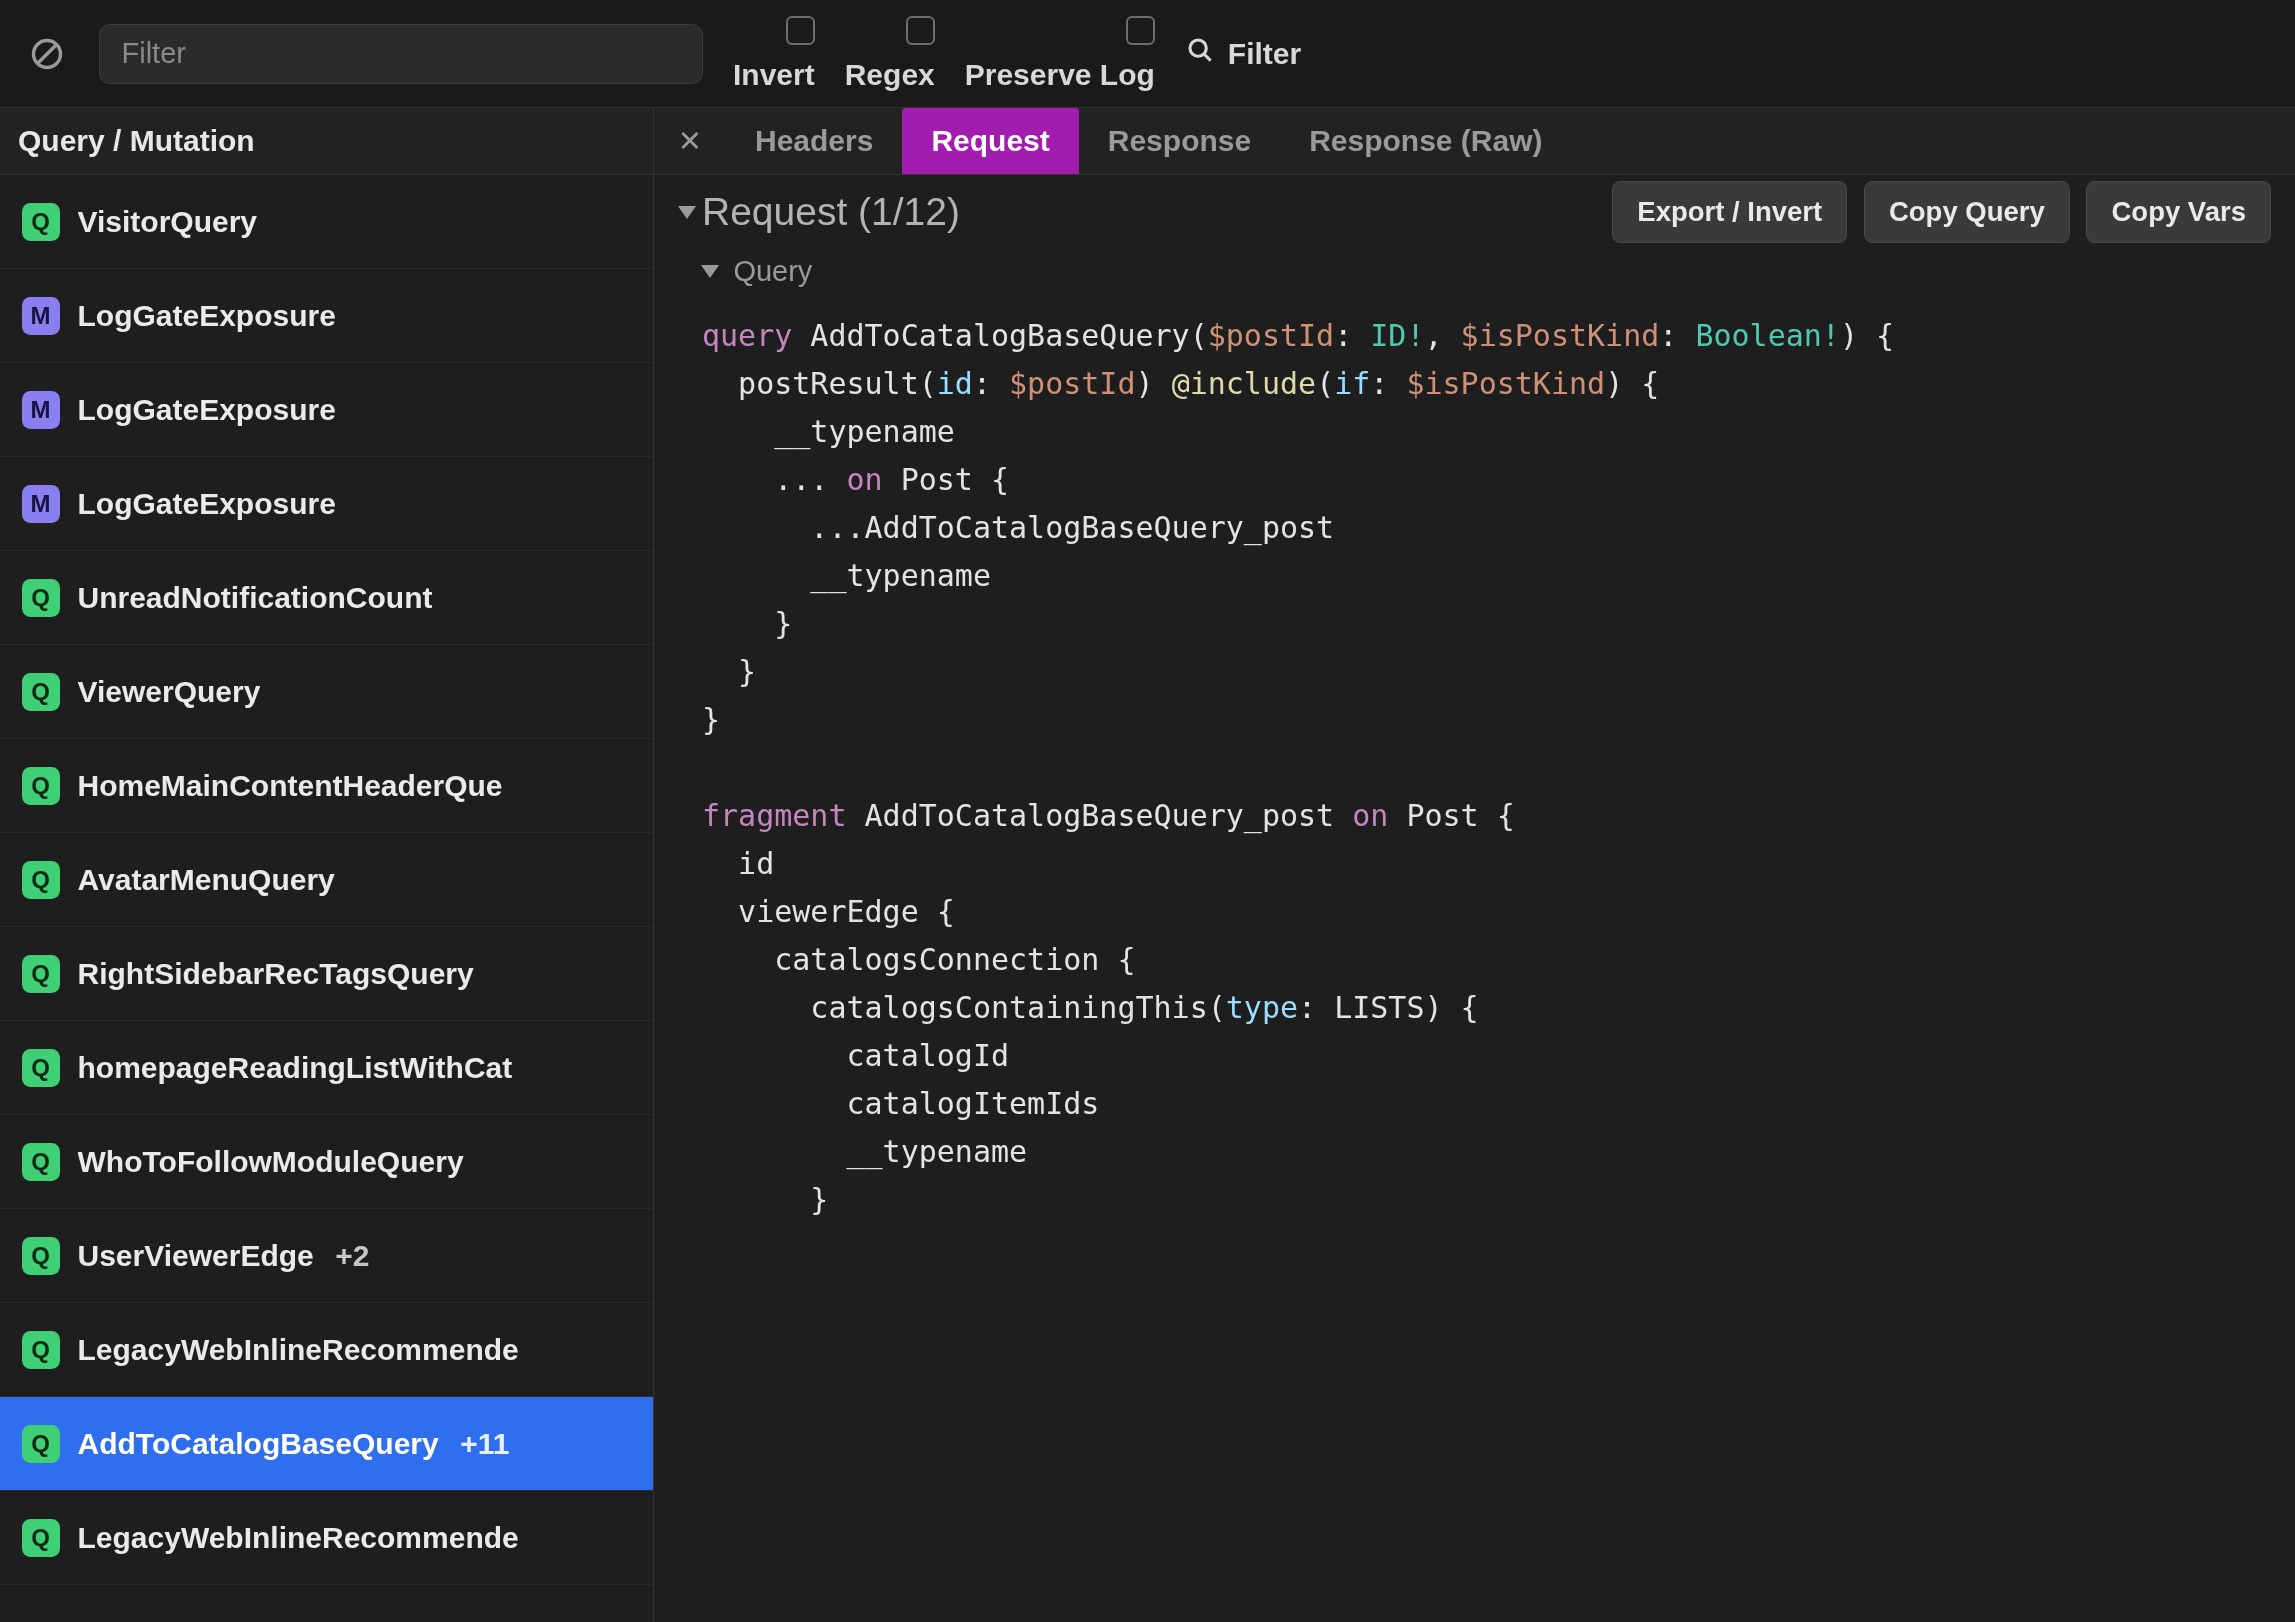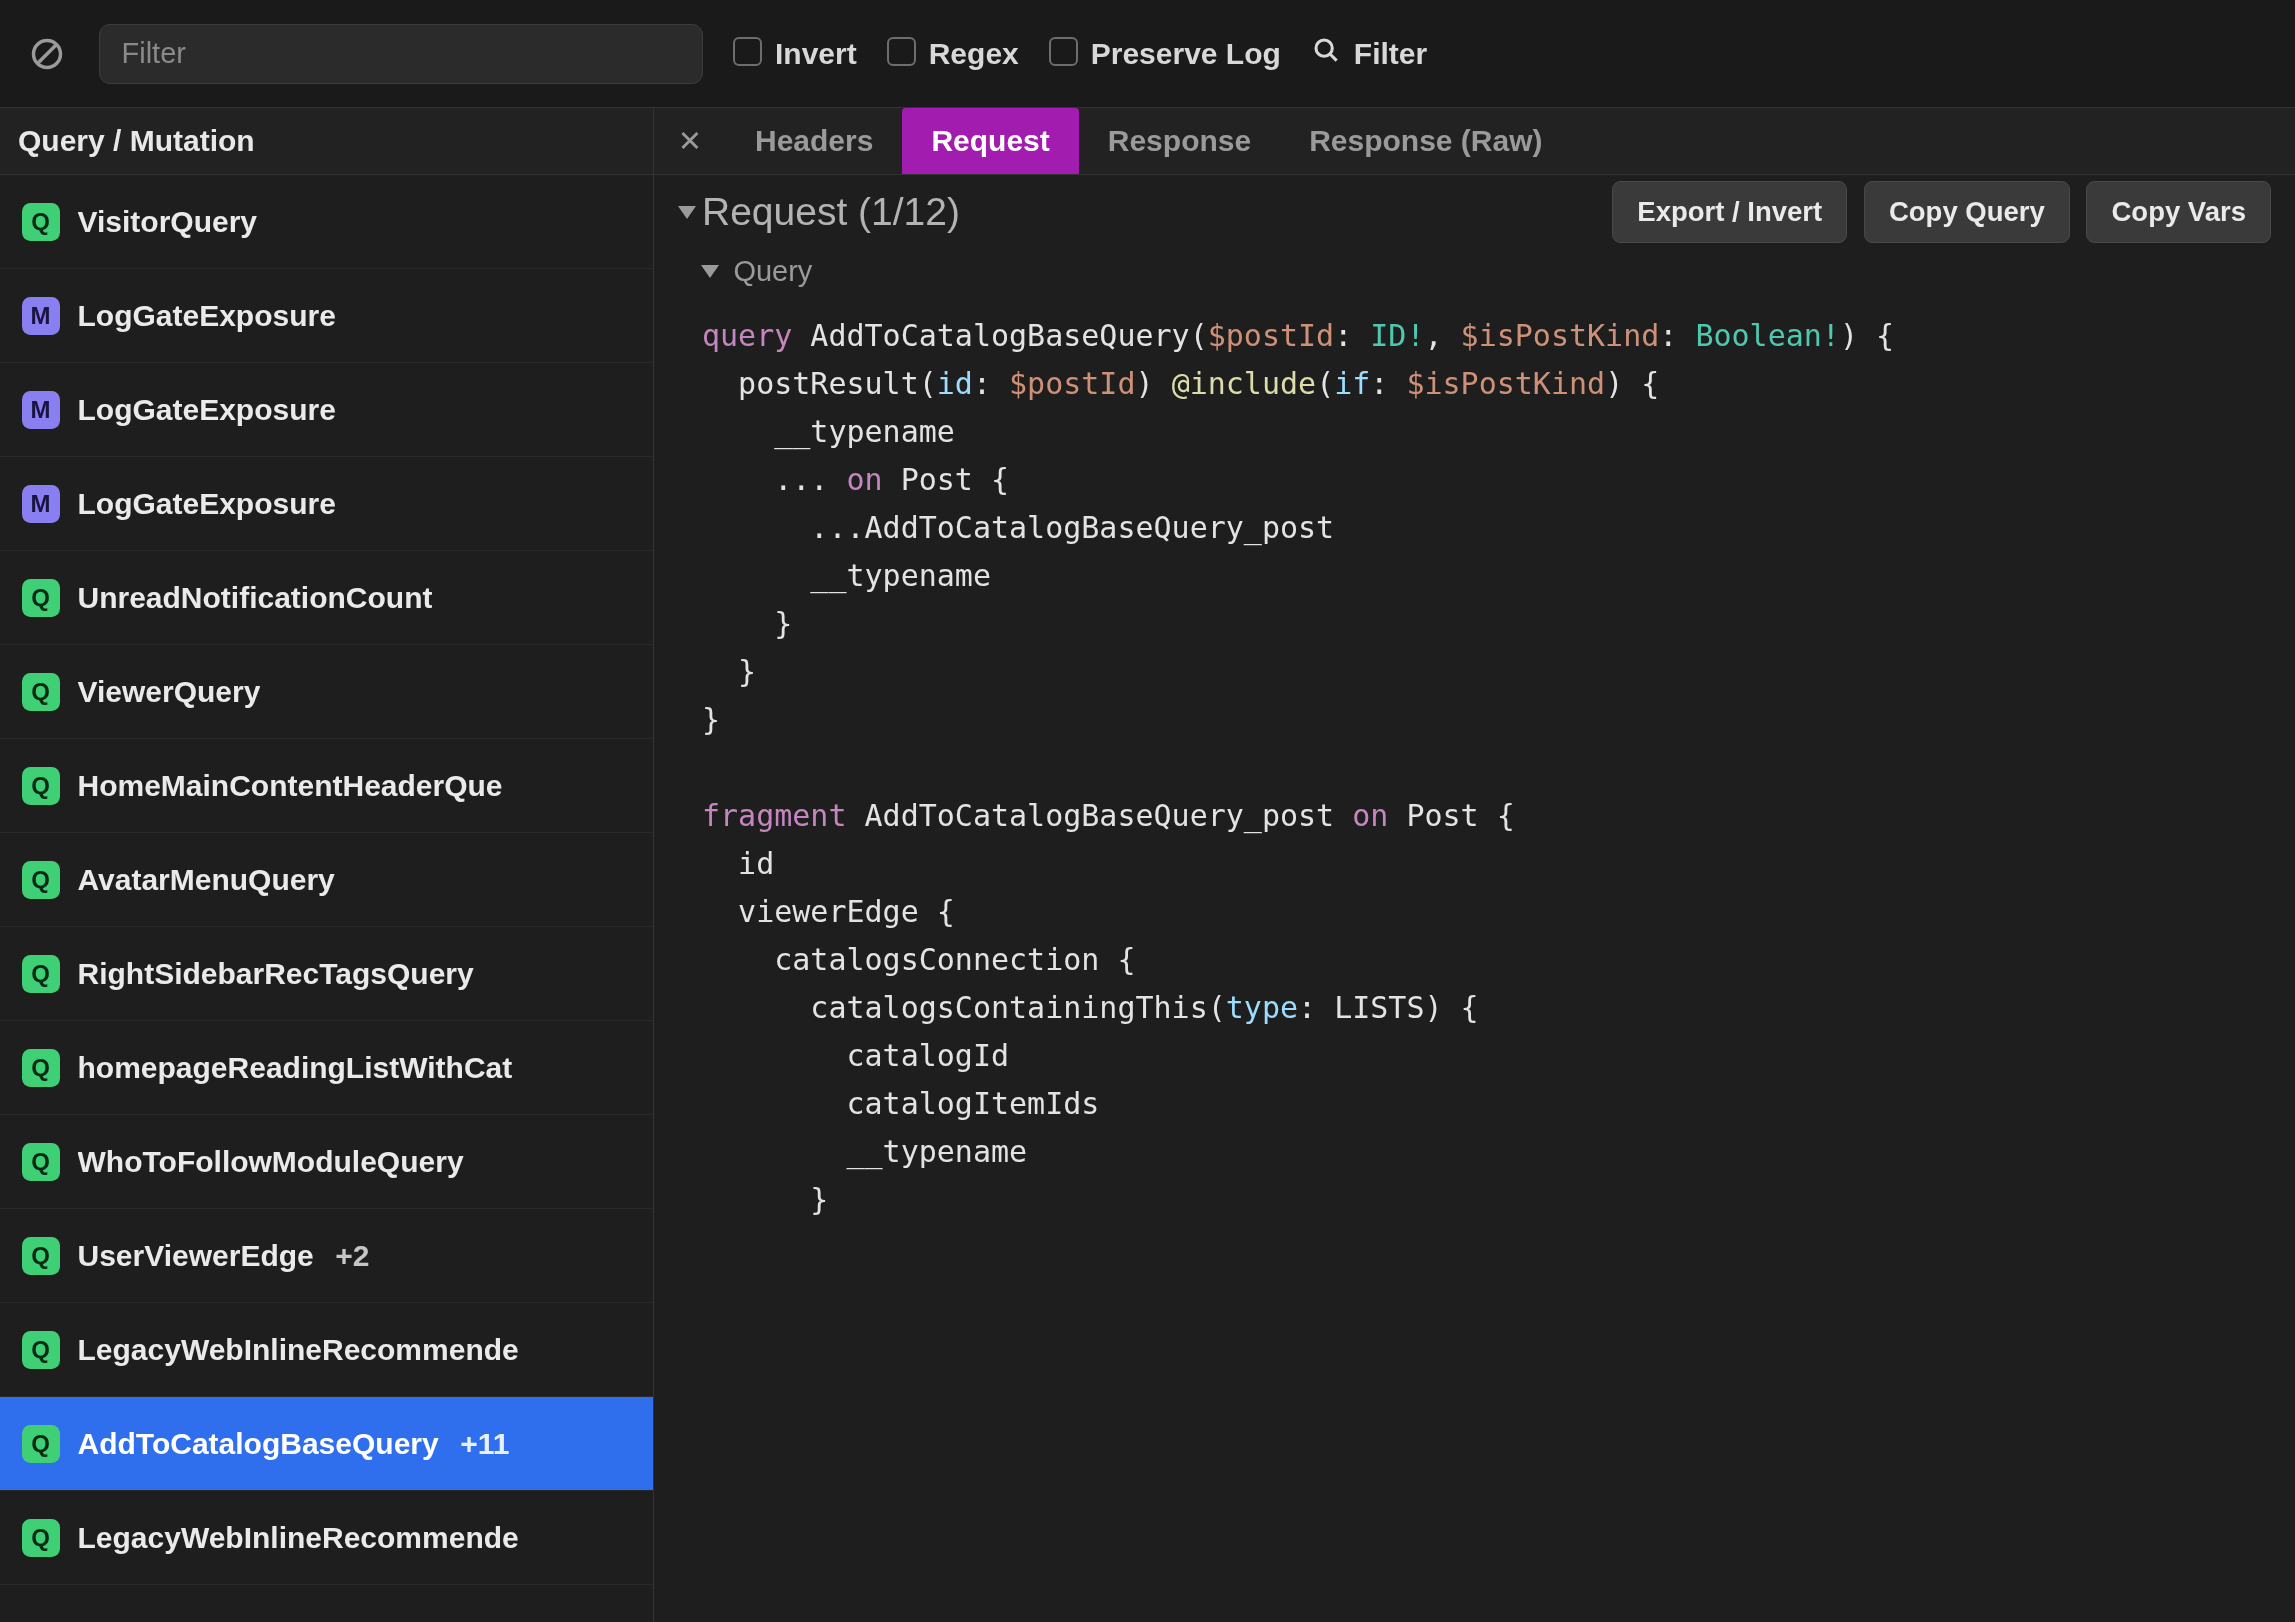--- a/index.html
+++ b/index.html
@@ -41,25 +41,26 @@
     background: transparent;
     border: none;
     outline: none;
     color: #e0e0e0;
     font-size: 29px;
     width: 100%;
   }
   .filter-input::placeholder { color: #8a8a8a; }
 
   .chk {
-    display: flex; align-items: flex-start; gap: 13px;
+    display: flex; align-items: flex-end; gap: 13px;
     color: #d8d8d8;
     font-size: 30px;
     font-weight: 600;
     cursor: pointer;
+    flex-direction: column;
   }
   .chk-box {
     width: 29px; height: 29px;
     border: 2.4px solid #6d6d6d;
     border-radius: 6px;
     background: transparent;
   }
   .search-btn {
     display: flex; align-items: center; gap: 13px;
     color: #d8d8d8;

